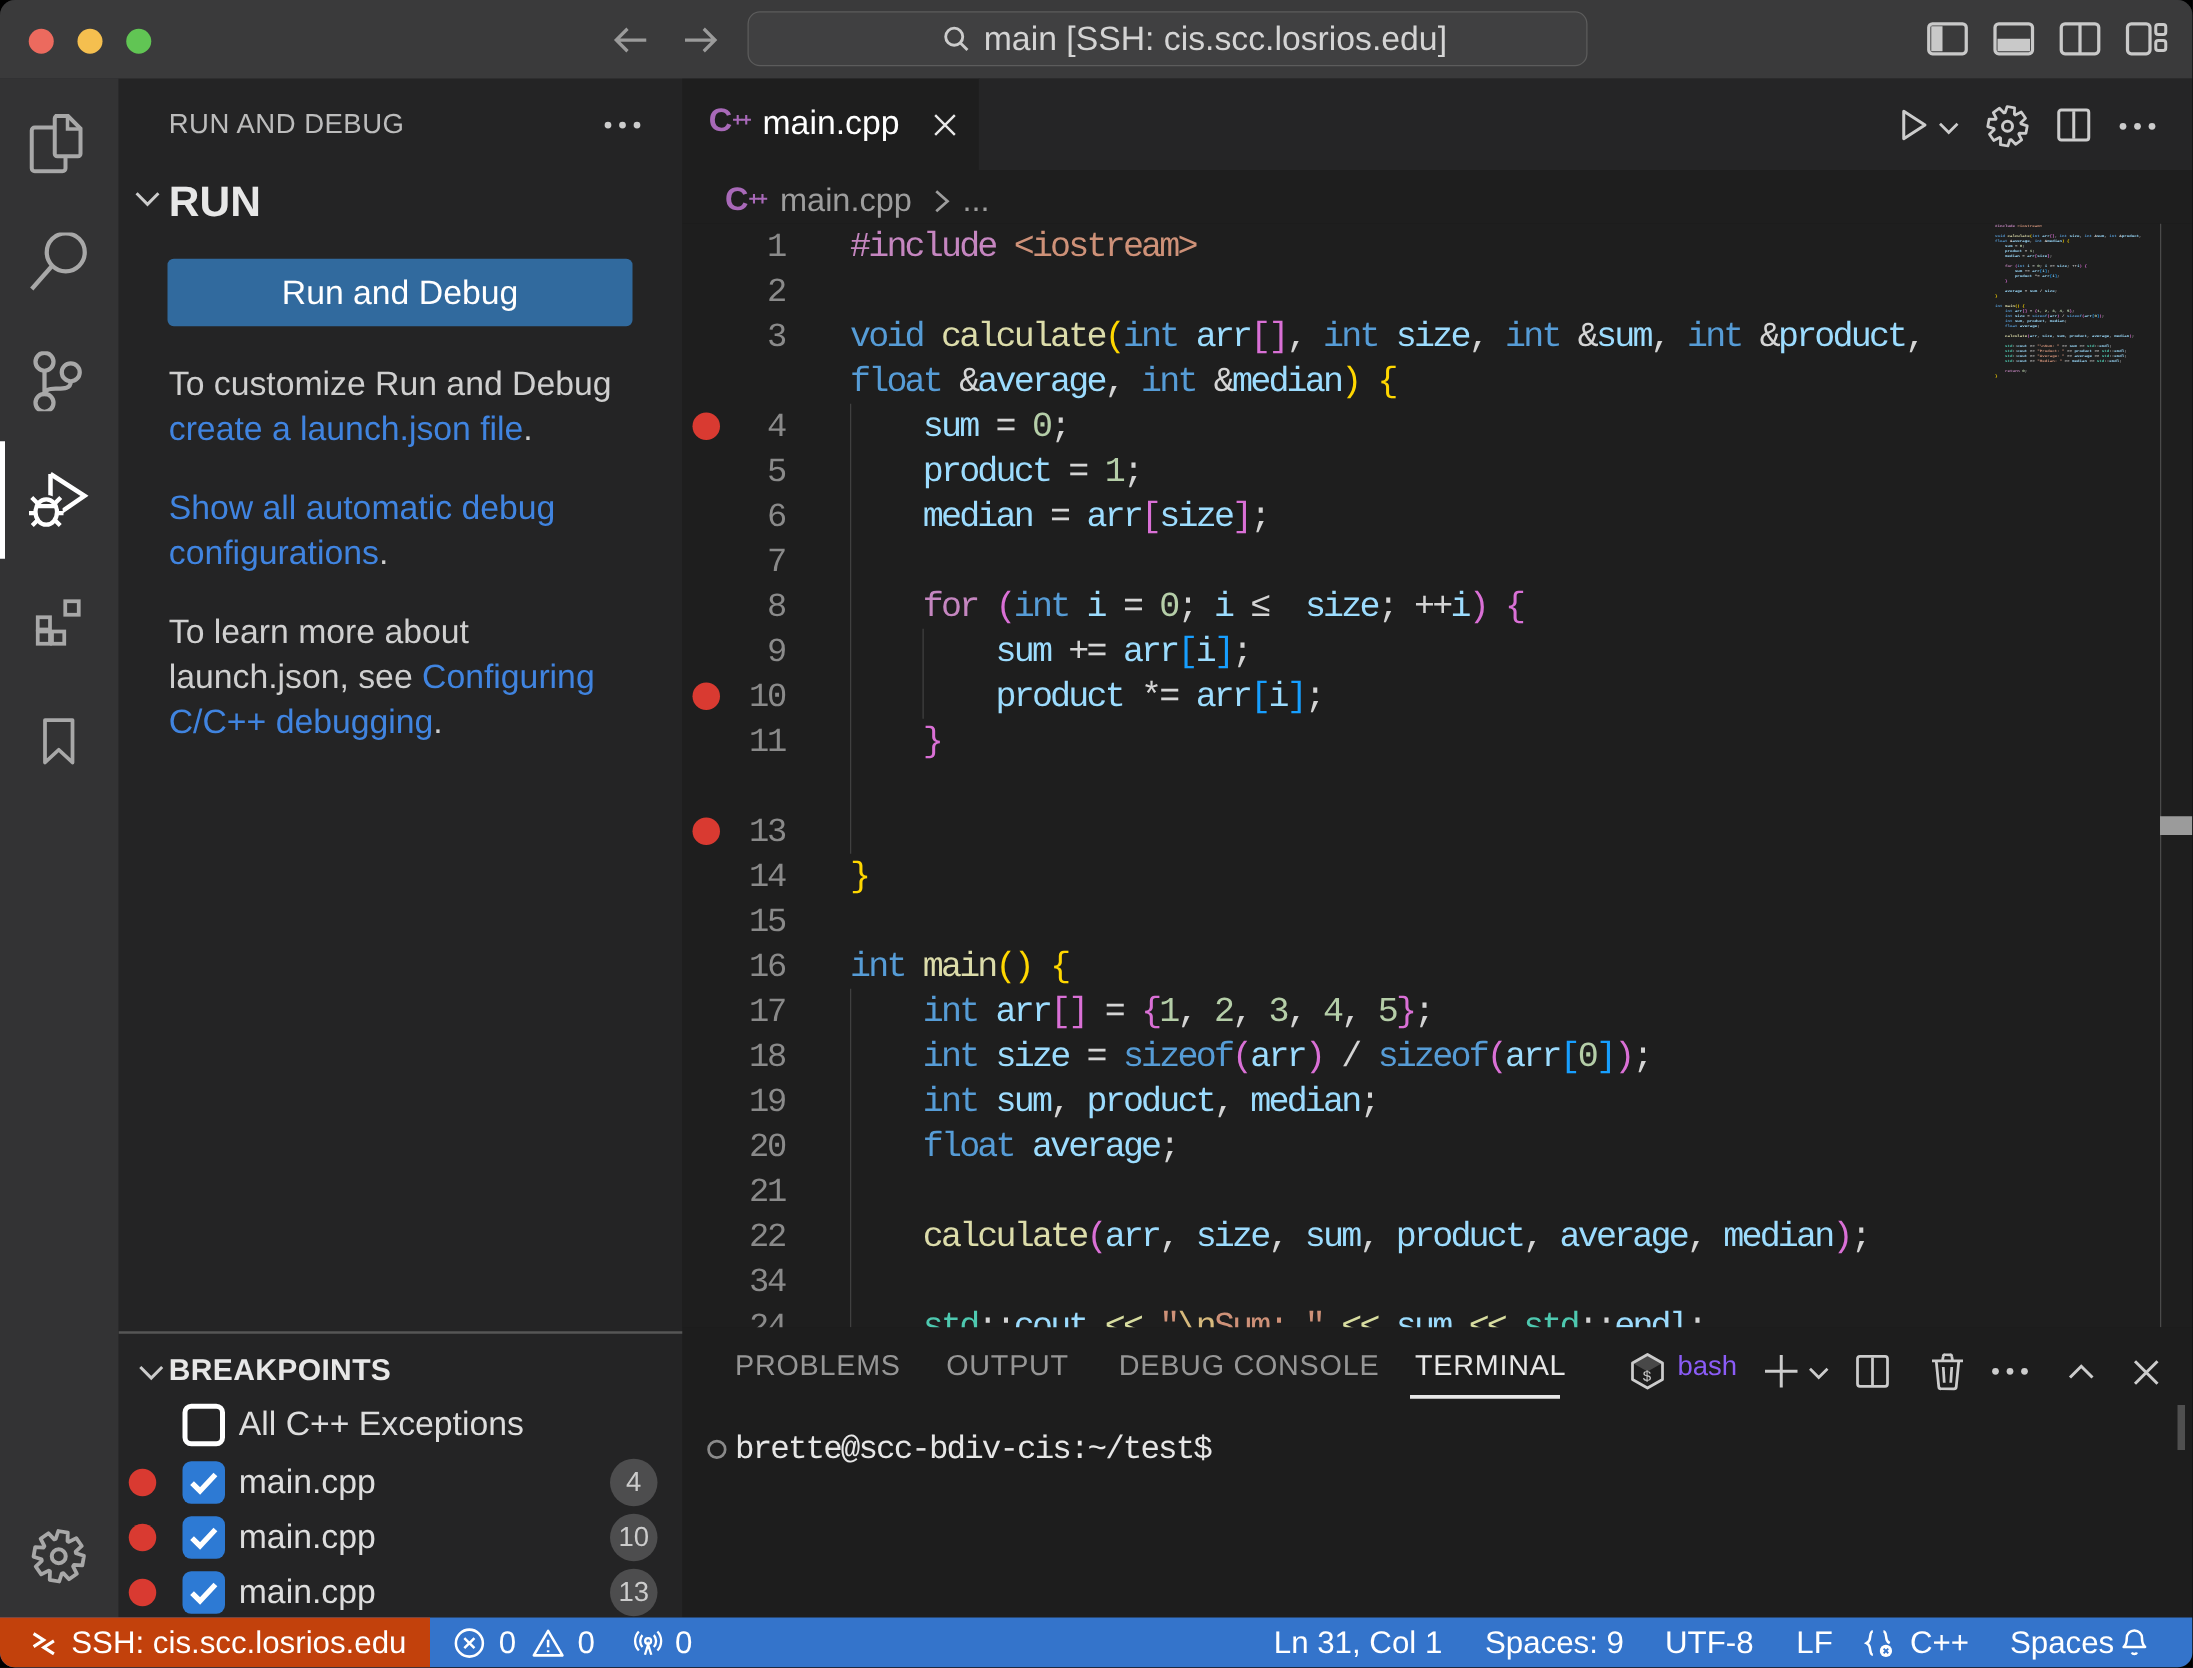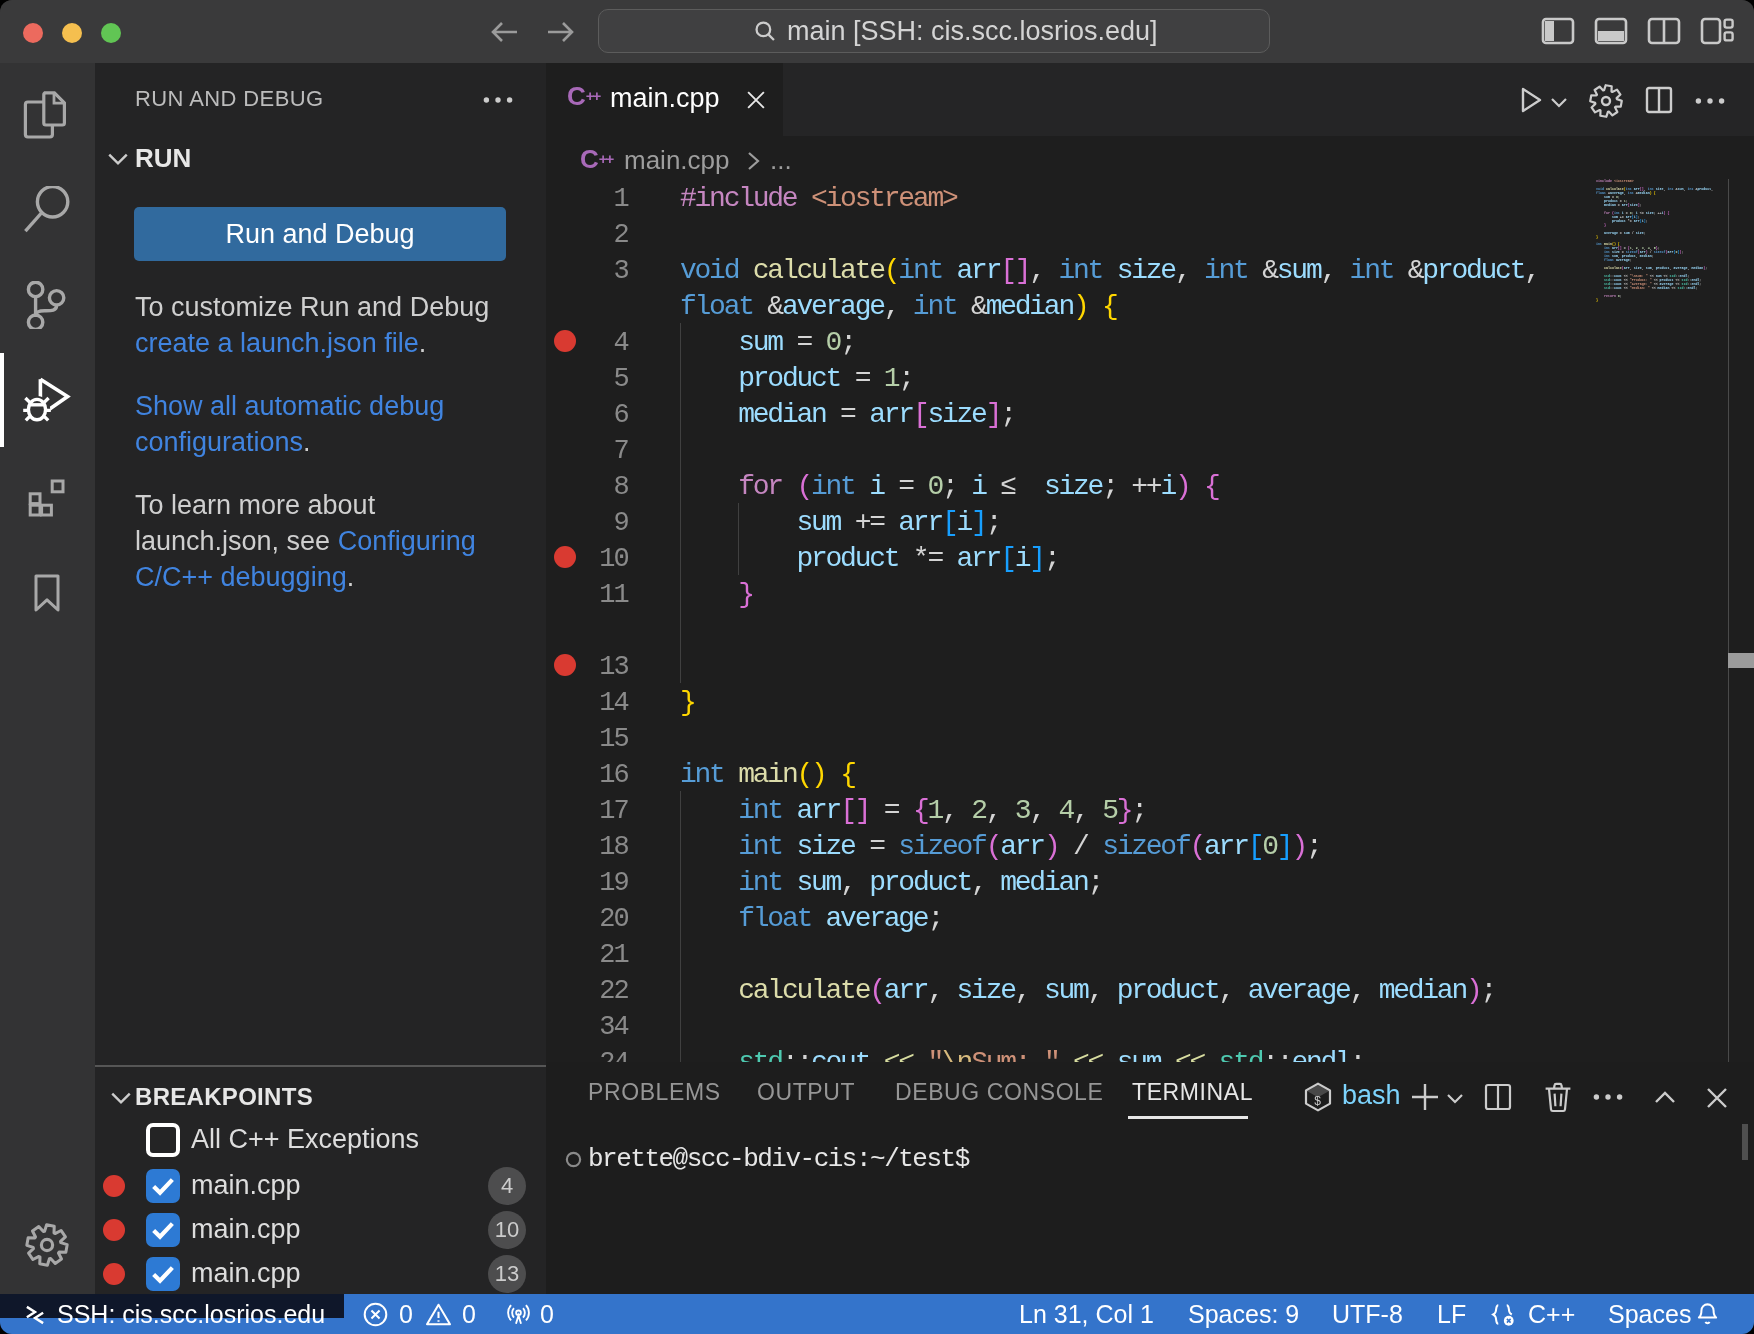--- a/index.html
+++ b/index.html
@@ -42,21 +42,21 @@
   .cppP { font-size:15px; font-weight:bold; letter-spacing:-2px; vertical-align:4px; }
   #minimap { font-family:"Liberation Mono",monospace; font-size:24px; font-weight:bold; line-height:36px;
              white-space:pre; transform:scale(0.138,0.1108); transform-origin:0 0; color:#d4d4d4; }
 
   
   #panel { position:absolute; left:546px; top:1062px; width:1208px; height:232px; background:#1d1d1d; }
   .ptab { position:absolute; top:0; height:60px; line-height:60px; color:#969696; font-size:23px; letter-spacing:0.6px; }
 
   
   #statusbar { position:absolute; left:0; top:1294px; width:1754px; height:40px; background:#3474cb; color:#fff; font-size:25px; }
-  #remote { position:absolute; left:0; top:0; width:344px; height:24px; background:#0f172a; }
+  #remote { position:absolute; left:0; top:0; width:344px; height:40px; background:#c2410c; }
   .sbitem { position:absolute; top:0; height:40px; line-height:40px; }
 </style>
 </head>
 <body>
 <div id="win">
 
   <div id="titlebar">
     <div class="tl" style="left:23px; background:#ec6a5e;"></div>
     <div class="tl" style="left:62px; background:#f5bf4f;"></div>
     <div class="tl" style="left:101px; background:#61c554;"></div>
@@ -142,21 +142,21 @@
   <div id="sidebar">
     <div class="abs" style="left:40px; top:23px; font-size:22px; color:#bcbcbc; letter-spacing:0.4px;">RUN AND DEBUG</div>
     <svg class="abs" style="left:385px; top:19px;" width="36" height="36" viewBox="0 0 18 18">
         <circle cx="3.2" cy="9" r="1.35" fill="#cccccc"></circle>
         <circle cx="9" cy="9" r="1.35" fill="#cccccc"></circle>
         <circle cx="14.8" cy="9" r="1.35" fill="#cccccc"></circle>
       </svg>
     <svg class="abs" style="left:9px; top:82px;" width="28" height="28" viewBox="0 0 16 16">
       <path d="M3 5.5 L8 10.5 L13 5.5" fill="none" stroke="#cccccc" stroke-width="1.4"></path>
     </svg>
-    <div class="abs" style="left:40px; top:80px; font-size:26px; font-weight:bold; color:#e7e7e7;">RUN</div>
+    <div class="abs" style="left:40px; top:80px; font-size:34px; font-weight:bold; color:#e7e7e7;">RUN</div>
 
     <div class="abs" style="left:39px; top:144px; width:372px; height:54px; background:#316a9e; border-radius:5px; color:#ffffff; font-size:27px; text-align:center; line-height:54px;">Run and Debug</div>
 
     <div class="body abs" style="left:40px; top:226px; width:385px;">To customize Run and Debug <span class="link">create a launch.json file</span>.</div>
     <div class="body abs" style="left:40px; top:325px; width:385px;"><span class="link">Show all automatic debug configurations</span>.</div>
     <div class="body abs" style="left:40px; top:424px; width:385px;">To learn more about launch.json, see <span class="link">Configuring C/C++ debugging</span>.</div>
 
     <div class="abs" style="left:0; top:1002px; width:451px; height:2px; background:#565656;"></div>
     <svg class="abs" style="left:12px; top:1021px;" width="28" height="28" viewBox="0 0 16 16">
       <path d="M3 5.5 L8 10.5 L13 5.5" fill="none" stroke="#cccccc" stroke-width="1.4"></path>
@@ -369,21 +369,21 @@
     <div class="ptab" style="left:211px;">OUTPUT</div>
     <div class="ptab" style="left:349px;">DEBUG CONSOLE</div>
     <div class="ptab" style="left:586px; color:#e7e7e7;">TERMINAL</div>
     <div class="abs" style="left:582px; top:54px; width:120px; height:3px; background:#e7e7e7;"></div>
 
     <svg class="abs" style="left:755px; top:18px;" width="34" height="34" viewBox="0 0 17 17">
       <path d="M8.5 1.8 L14.5 5.2 V11.8 L8.5 15.2 L2.5 11.8 V5.2 Z" fill="none" stroke="#cccccc" stroke-width="1.1" stroke-linejoin="round"></path>
       <path d="M8.5 1.8 L14.5 5.2 L8.5 8.6 L2.5 5.2 Z" fill="#cccccc" opacity="0.25"></path>
       <text x="6.5" y="12.6" font-size="6" fill="#cccccc" font-family="Liberation Mono, monospace">$</text>
     </svg>
-    <div class="abs" style="left:796px; top:18px; font-size:27px; color:#7dd3fc;">bash</div>
+    <div class="abs" style="left:796px; top:18px; font-size:22px; color:#8b5cf6;">bash</div>
     <svg class="abs" style="left:861px; top:17px;" width="36" height="36" viewBox="0 0 18 18">
       <path d="M9 2.5 V15.5 M2.5 9 H15.5" stroke="#cccccc" stroke-width="1.2"></path>
     </svg>
     <svg class="abs" style="left:898px; top:25px;" width="22" height="22" viewBox="0 0 11 11">
       <path d="M2 4 L5.5 7.5 L9 4" fill="none" stroke="#cccccc" stroke-width="1.1"></path>
     </svg>
     <svg class="abs" style="left:936px; top:19px;" width="32" height="32" viewBox="0 0 16 16">
       <rect x="2" y="2" width="12" height="12" rx="1" fill="none" stroke="#cccccc" stroke-width="1.1"></rect>
       <path d="M8 2.5 V13.5" stroke="#cccccc" stroke-width="1.1"></path>
     </svg>

